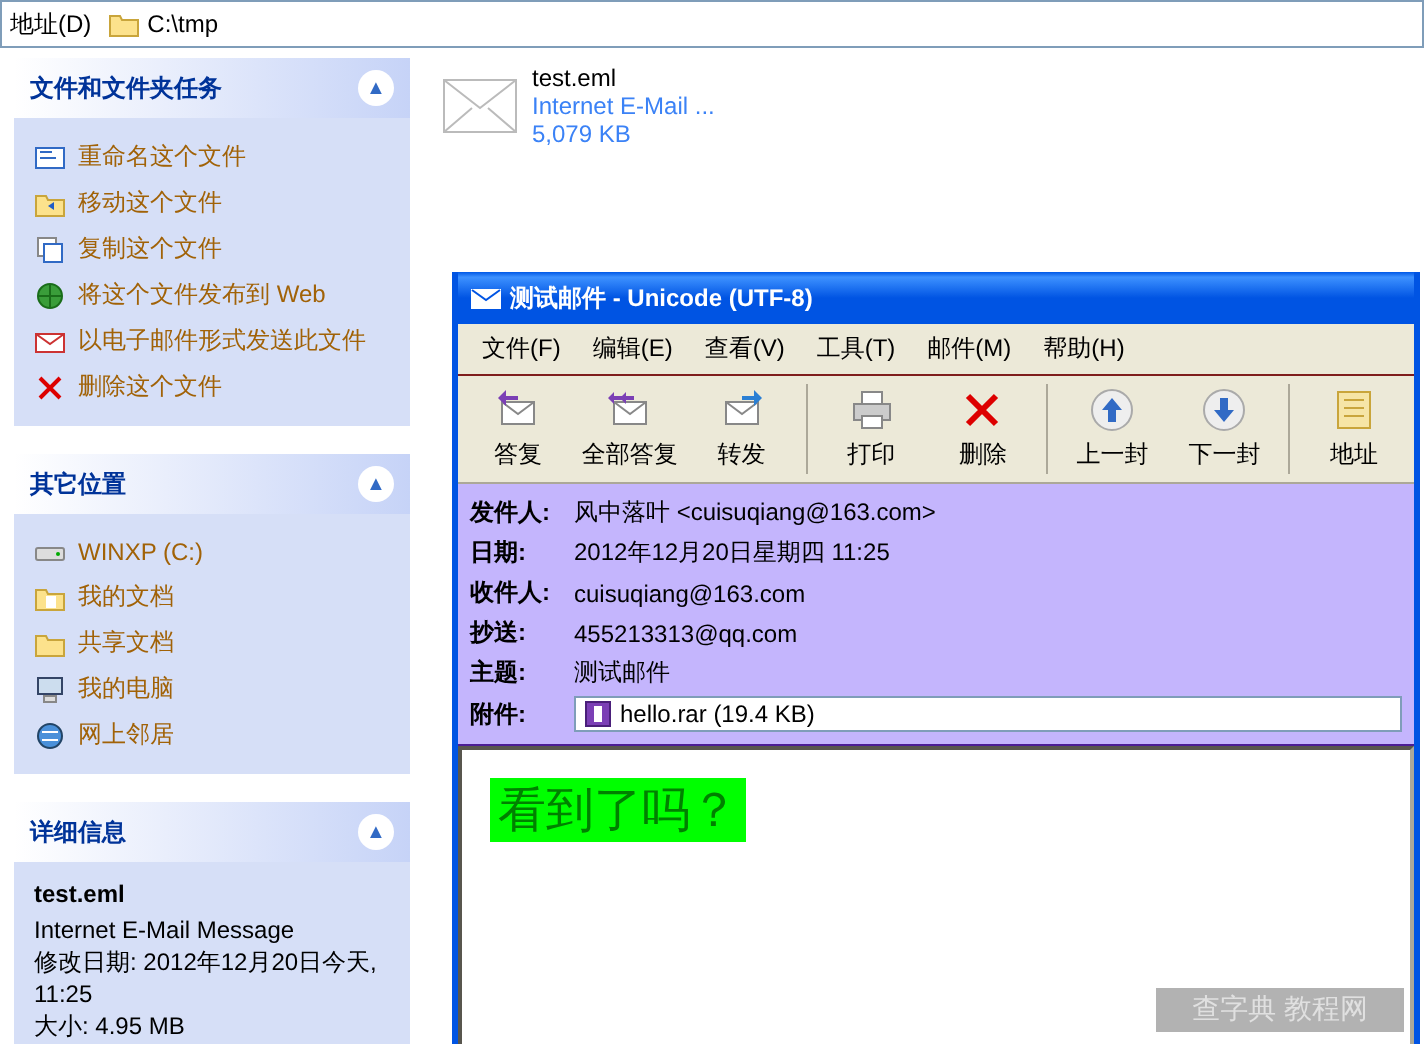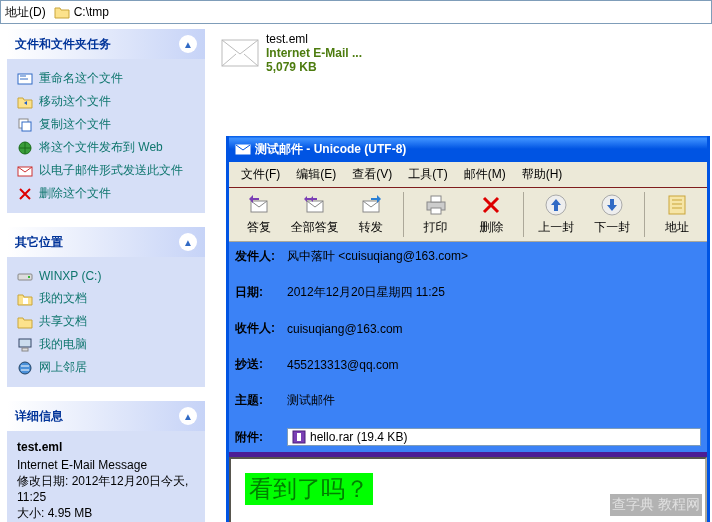--- a/index.html
+++ b/index.html
@@ -10,55 +10,55 @@
 .addrbar .lbl { padding: 0 4px; display: flex; align-items: center; }
 .addrbar .folder { width: 16px; height: 16px; margin: 0 4px; }
 .addrbar .path { flex: 1; }
 
 
 .sidebar { position: absolute; left: 6px; top: 28px; width: 200px; }
 .panel { background: #d6dff7; border: 1px solid #fff; margin-bottom: 12px; }
 .panel-head { background: linear-gradient(to right, #fff, #c6d3f7); padding: 6px 8px; font-weight: bold; color: #003399; display: flex; justify-content: space-between; align-items: center; cursor: pointer; }
 .panel-head .chev { width: 18px; height: 18px; border-radius: 50%; background: #fff; display: flex; align-items: center; justify-content: center; color: #316ac5; font-size: 10px; }
 .panel-body { background: #d6dff7; padding: 8px 10px; }
-.task-item { display: flex; align-items: center; padding: 3px 0; color: #0f766e; cursor: pointer; }
+.task-item { display: flex; align-items: center; padding: 3px 0; color: #a16207; cursor: pointer; }
 .task-item .ico { width: 16px; height: 16px; margin-right: 6px; flex-shrink: 0; }
 .detail { color: #000; line-height: 16px; }
 .detail .fname { font-weight: bold; margin-bottom: 2px; }
 
 
 .filearea { position: absolute; left: 214px; top: 28px; right: 0; }
 .fileitem { display: flex; padding: 4px; width: 180px; cursor: pointer; }
 .fileitem .ficon { width: 44px; height: 40px; margin-right: 4px; }
 .fileitem .finfo { line-height: 14px; }
 .fileitem .fname { color: #000; }
-.fileitem .fsub { color: #4d7c0f; font-weight: bold; }
+.fileitem .fsub { color: #3b82f6; }
 
 
 .mailwin { position: absolute; left: 226px; top: 96px; width: 484px; border: 3px solid #0054e3; border-top: none; background: #ece9d8; margin-top: 40px; }
 .titlebar { height: 26px; background: linear-gradient(to bottom, #0058e6, #3d91ff 10%, #0054e3 50%, #0054e3); color: #fff; display: flex; align-items: center; padding: 0 6px; font-weight: bold; }
 .titlebar .tico { width: 16px; height: 16px; margin-right: 4px; }
 .menubar { background: #ece9d8; padding: 2px 4px; display: flex; }
 .menubar span { padding: 2px 8px; cursor: pointer; }
 
 .toolbar { background: #ece9d8; border-top: 1px solid #7f1d1d; border-bottom: 1px solid #aca899; padding: 2px; display: flex; }
 .tbtn { width: 58px; text-align: center; padding: 2px; cursor: pointer; border: 1px solid transparent; }
 .tbtn .tbicon { width: 24px; height: 24px; margin: 0 auto 2px; }
 .tdiv { width: 1px; background: #aca899; margin: 2px 4px; }
 
-.headers { background: #3b82f6; padding: 6px; display: grid; grid-template-columns: 52px 1fr; row-gap: 19px; align-items: center; border-bottom: 5px solid #4c1d95; }
+.headers { background: #c4b5fd; padding: 6px; display: grid; grid-template-columns: 52px 1fr; row-gap: 3px; align-items: center; border-bottom: 1px solid #4c1d95; }
 .hlabel { font-weight: bold; text-align: left; }
 .hval { color: #000; }
 .atticon { width: 14px; height: 14px; margin-right: 4px; }
 .attbox { background: #fff; border: 1px solid #7f9db9; padding: 1px 4px; display: inline-flex; align-items: center; flex: 1; }
 
 .mailbody { background: #fff; border: 2px inset #aca899; margin: 0; height: 180px; padding: 14px; position: relative; }
 .highlighted { background: #00ff00; color: #008000; font-size: 24px; font-family: Liberation Mono, monospace; padding: 0 4px; display: inline-block; }
 
-.watermark { position: absolute; right: 10px; bottom: 6px; color: rgba(255,255,255,0.6); font-size: 14px; background: rgba(0,0,0,0.3); padding: 2px 2px; }
+.watermark { position: absolute; right: 10px; bottom: 6px; color: rgba(255,255,255,0.6); font-size: 14px; background: rgba(0,0,0,0.3); padding: 2px 18px; }
 
 
 svg { display: block; }
 </style>
 </head>
 <body>
 
 <div class="addrbar">
   <span class="lbl">地址(D)</span>
   <span class="folder">

